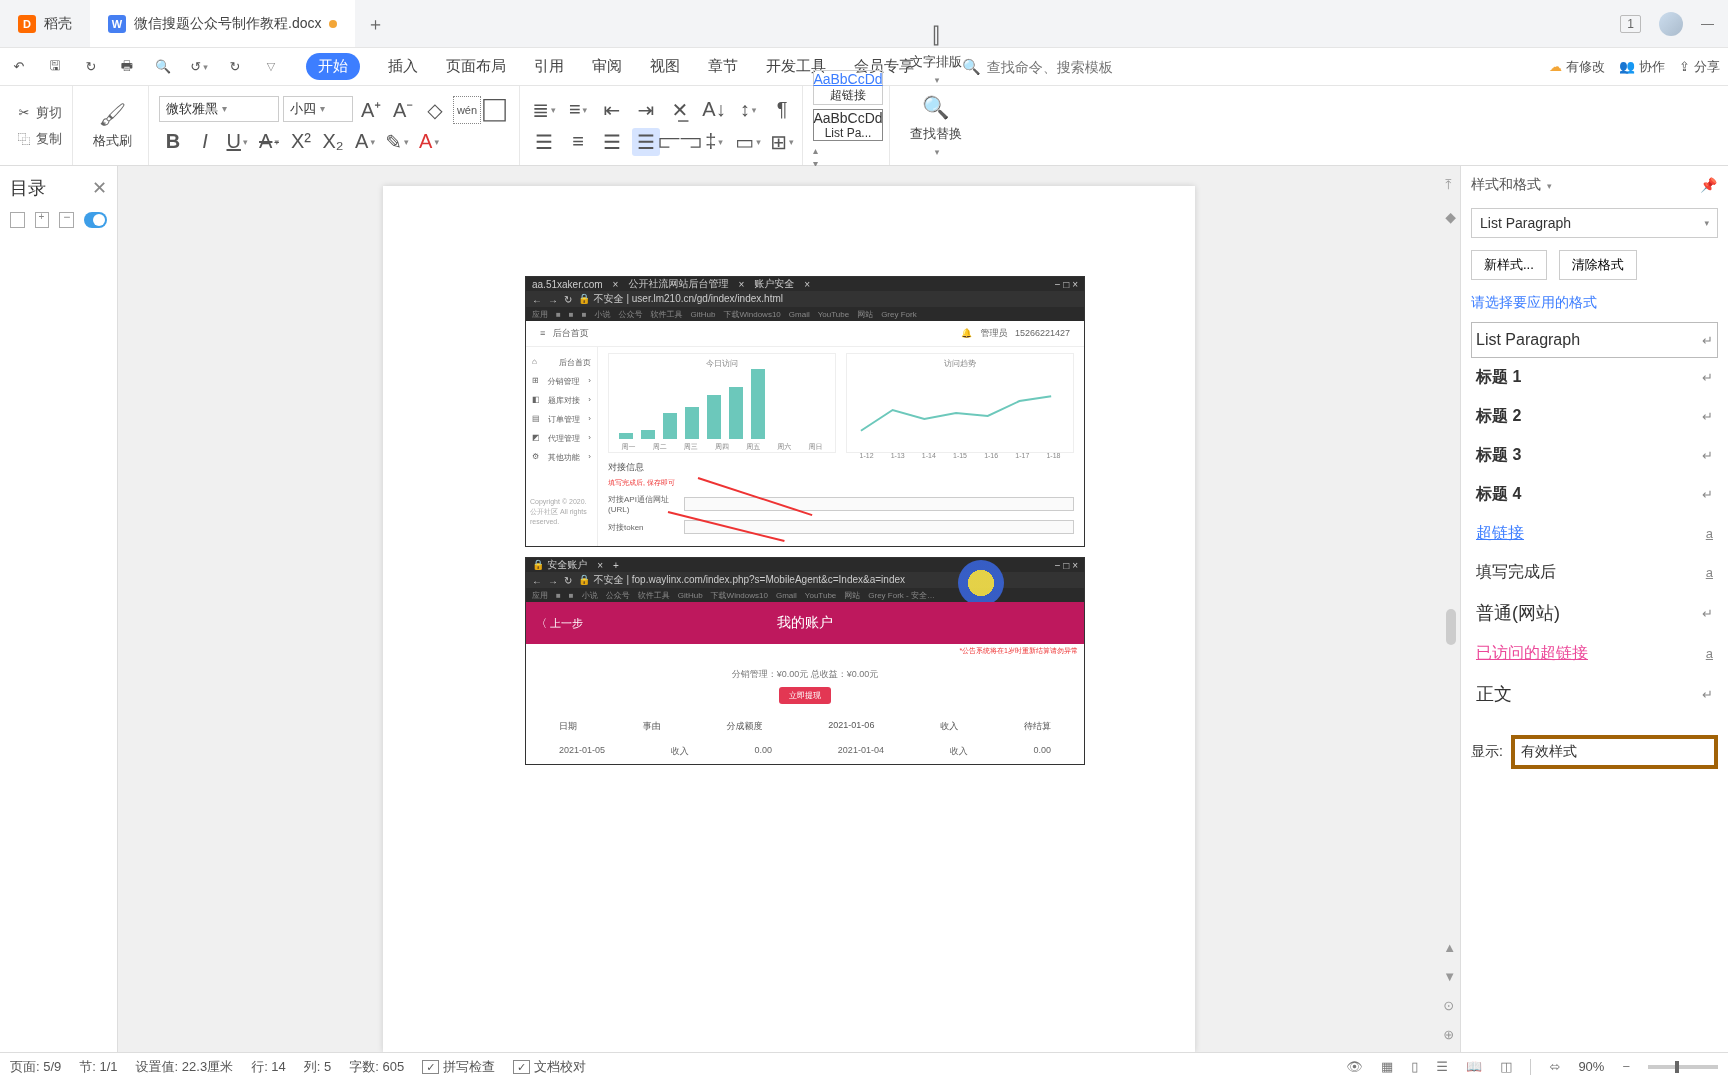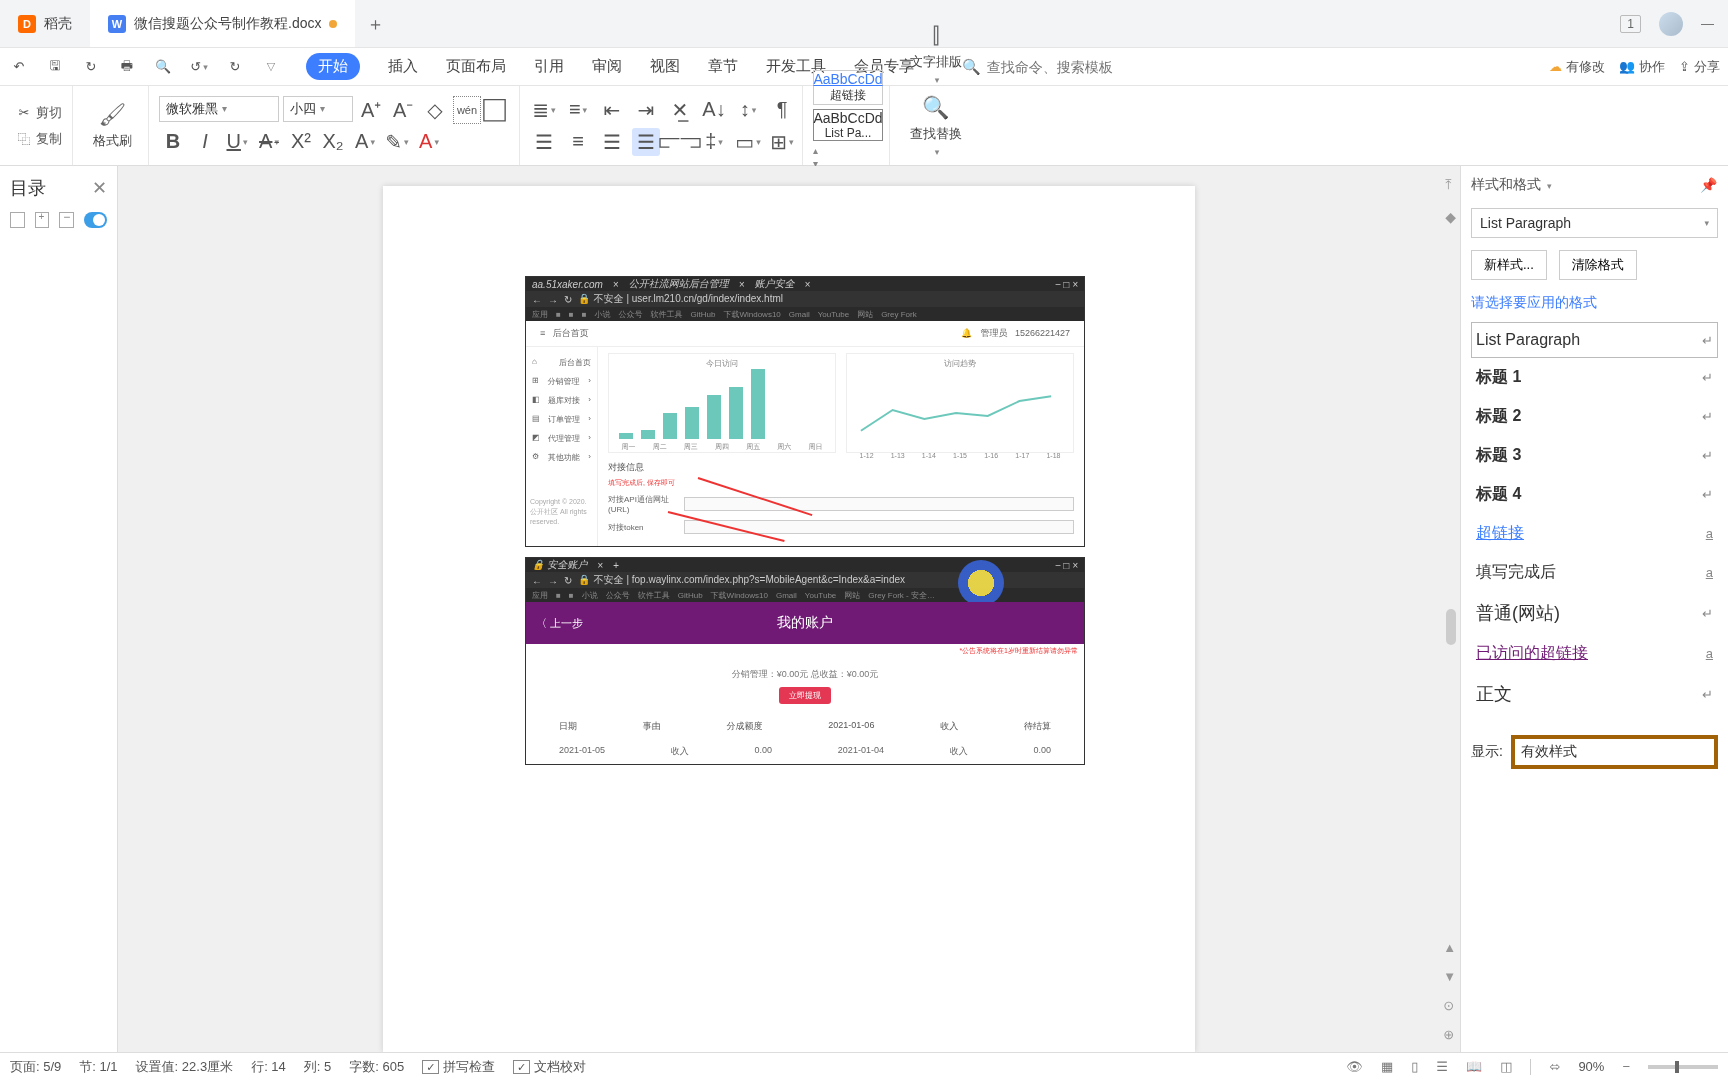--- a/index.html
+++ b/index.html
@@ -53,41 +53,41 @@
 .toc-switch { margin-left:auto; width:26px; height:16px; background:#3d9ee8; border-radius:8px; position:relative; }
 .toc-switch::after { content:""; position:absolute; right:2px; top:2px; width:12px; height:12px; background:#fff; border-radius:50%; }
 
 .doc-area { flex:1; background:#f0f0f0; display:flex; justify-content:center; overflow:hidden; position:relative; }
 .page { width:812px; background:#fff; margin-top:20px; box-shadow:0 0 6px rgba(0,0,0,.15); padding:90px 50px 40px; position:relative; }
 .doc-vtools { position:absolute; right:4px; top:10px; display:flex; flex-direction:column; gap:16px; color:#999; font-size:14px; }
 .doc-scroll-ind { position:absolute; right:4px; top:50%; width:10px; height:36px; background:#ccc; border-radius:5px; }
 
 
 .embed { width:560px; margin-left:auto; margin-right:60px; border:1px solid #333; margin-bottom:10px; background:#222; font-size:10px; color:#ccc; }
-.embed .br-top { background:#2a2a2a; height:14px; display:flex; align-items:center; padding:0 6px; gap:10px;font-style:italic; }
+.embed .br-top { background:#2a2a2a; height:14px; display:flex; align-items:center; padding:0 6px; gap:10px; }
 .embed .br-addr { background:#333; height:16px; display:flex; align-items:center; padding:0 6px; gap:6px; }
 .embed .br-book { background:#2a2a2a; height:14px; display:flex; align-items:center; padding:0 6px; gap:8px; color:#888; font-size:8px; overflow:hidden; }
 .embed .body { background:#fff; color:#333; }
 .dash { display:flex; }
 .dash-side { width:72px; background:#fff; border-right:1px solid #eee; padding:6px 4px; font-size:8px; color:#666; }
 .dash-side .itm { padding:4px 2px; display:flex; justify-content:space-between; }
 .dash-main { flex:1; padding:6px 10px; }
 .charts { display:flex; gap:10px; }
 .chart { flex:1; border:1px solid #eee; height:100px; padding:4px; position:relative; }
 .bars { display:flex; align-items:flex-end; height:70px; gap:8px; padding:0 6px; }
 .bar { width:14px; background:#6cc8bb; }
 .axis { display:flex; justify-content:space-around; font-size:7px; color:#888; margin-top:3px; }
 .line-svg { width:100%; height:78px; }
 .forms { margin-top:8px; }
 .form-row { display:flex; align-items:center; gap:6px; margin:6px 0; font-size:8px; }
 .form-row .lbl { width:70px; color:#666; }
 .form-row .inp { flex:1; height:14px; border:1px solid #ccc; background:#fafafa; }
 .red-line { position:absolute; width:120px; height:2px; background:#e33; transform-origin:left center; }
 
-.embed2 .topbar2 { background:#701a75; height:42px; display:flex; align-items:center; justify-content:center; color:#fff; font-size:14px; position:relative; }
+.embed2 .topbar2 { background:#be185d; height:42px; display:flex; align-items:center; justify-content:center; color:#fff; font-size:14px; position:relative; }
 .embed2 .back2 { position:absolute; left:10px; font-size:11px; }
 .stats { text-align:center; font-size:9px; color:#777; padding:10px 0 6px; }
 .pill { display:inline-block; background:#e33753; color:#fff; font-size:8px; padding:3px 10px; border-radius:3px; margin-bottom:10px; }
 .tbl { display:flex; justify-content:space-around; font-size:9px; color:#555; padding:6px 0; }
 .highlight-circle { position:absolute; width:46px; height:46px; border-radius:50%; background:radial-gradient(circle,#f8e34a 40%,#3863d6 40%); top:-12px; right:80px; opacity:.9; }
 
 
 .styles-pane { width:268px; border-left:1px solid #ddd; padding:10px 10px; background:#fff; font-size:14px; overflow:hidden; }
 .sp-head { display:flex; align-items:center; justify-content:space-between; color:#555; margin-bottom:14px; }
 .sp-select { border:1px solid #ccc; padding:6px 8px; display:flex; justify-content:space-between; align-items:center; margin-bottom:12px; }
@@ -542,21 +542,21 @@
       </div>
     <div class="style-item">
         <span class="nm">填写完成后</span>
         <span class="ret"><u>a</u></span>
       </div>
     <div class="style-item">
         <span class="nm" style="font-size:18px">普通(网站)</span>
         <span class="ret">↵</span>
       </div>
     <div class="style-item">
-        <span class="nm link" style="color:#701a75">已访问的超链接</span>
+        <span class="nm link" style="color:#ec4899">已访问的超链接</span>
         <span class="ret"><u>a</u></span>
       </div>
     <div class="style-item">
         <span class="nm" style="font-size:18px">正文</span>
         <span class="ret">↵</span>
       </div>
 
     <div class="sp-foot">
       <span>显示:</span>
       <div class="sel2"><span>有效样式</span></div>

